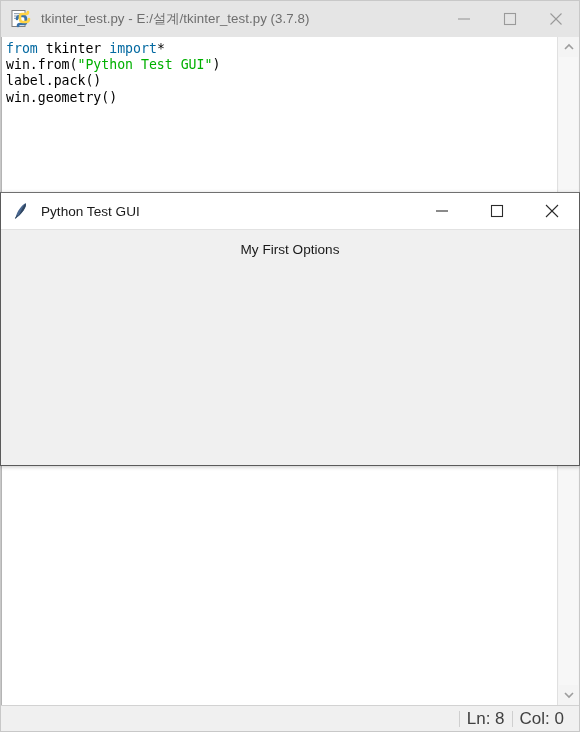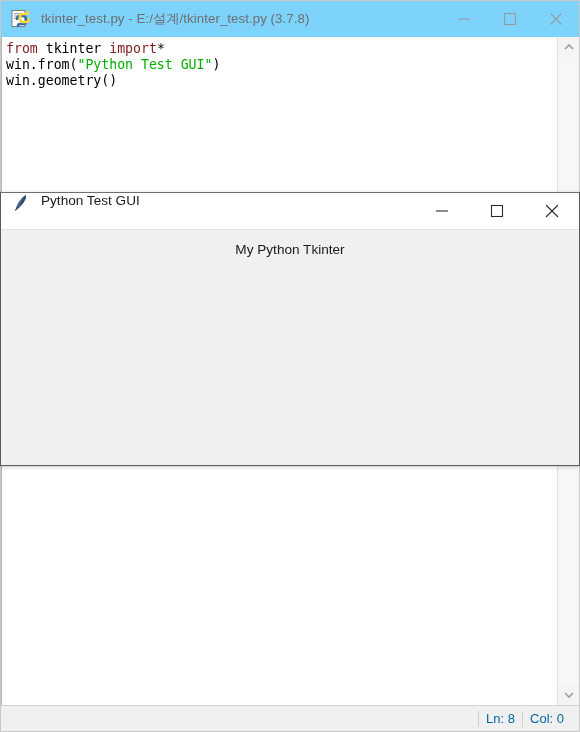--- a/index.html
+++ b/index.html
@@ -20,21 +20,21 @@
     background: #ffffff;
     border: 1px solid #c8c8c8;
     display: flex;
     flex-direction: column;
   }
 
   
   .idle-titlebar {
     height: 36px;
     min-height: 36px;
-    background: #7dd3fc;
+    background: #e5e5e5;
     display: flex;
     align-items: center;
     position: relative;
   }
   .idle-icon {
     width: 22px; height: 22px;
     margin-left: 9px;
     position: relative;
     flex: 0 0 auto;
   }
@@ -93,21 +93,21 @@
     padding: 4px 0 0 4px;
     overflow: hidden;
   }
   .code-line {
     font-family: "DejaVu Sans Mono", "Liberation Mono", monospace;
     font-size: 13.2px;
     line-height: 16.2px;
     color: #000000;
     white-space: pre;
   }
-  .tok-kw  { color: #7f1d1d; }
+  .tok-kw  { color: #0369a1; }
   .tok-str { color: #00b000; }
 
   
   .vscroll {
     width: 22px;
     min-width: 22px;
     background: #f4f4f4;
     border-left: 1px solid #e0e0e0;
     display: flex;
     flex-direction: column;
@@ -135,22 +135,22 @@
     height: 26px;
     min-height: 26px;
     background: #f0f0f0;
     border-top: 1px solid #d2d2d2;
     display: flex;
     align-items: center;
     justify-content: flex-end;
     padding-right: 8px;
   }
   .status-cell {
-    font-size: 13px;
-    color: #0369a1;
+    font-size: 17px;
+    color: #404040;
     padding: 0 7px;
     border-left: 1px solid #cfcfcf;
     line-height: 16px;
   }
 
   
   #tk-window {
     position: absolute;
     left: 0;
     top: 192px;
@@ -161,20 +161,21 @@
     border-top: 1px solid #707070;
     display: flex;
     flex-direction: column;
     box-shadow: 0 1px 4px rgba(0,0,0,0.22);
   }
   .tk-titlebar {
     height: 36px;
     min-height: 36px;
     background: #ffffff;
     display: flex;
+    align-items: center;
     position: relative;
   }
   .tk-icon {
     width: 20px; height: 20px;
     margin-left: 10px;
     flex: 0 0 auto;
   }
   .tk-titletext {
     margin-left: 10px;
     font-size: 13.6px;
@@ -245,20 +246,21 @@
       </div>
     </div>
   </div>
 
 
   <div class="idle-body">
 
     <div class="code-area">
       <div class="code-line"><span class="tok-kw">from</span><span> tkinter </span><span class="tok-kw">import</span><span>*</span></div>
       <div class="code-line"><span>win.from(</span><span class="tok-str">"Python Test GUI"</span><span>)</span></div>
+      <div class="code-line">label.pack()</div>
       <div class="code-line">win.geometry()</div>
     </div>
 
     <div class="vscroll">
       <div class="scroll-arrow">
         <svg width="12" height="10" viewBox="0 0 12 10">
             <polyline class="sa-line" points="2,7 6,3 10,7"></polyline>
           </svg>
       </div>
       <div class="scroll-track">
@@ -305,16 +307,16 @@
       <div class="tk-btn">
         <svg width="16" height="16" viewBox="0 0 16 16">
             <line class="tkb-line" x1="2" y1="2" x2="14" y2="14"></line>
             <line class="tkb-line" x1="14" y1="2" x2="2" y2="14"></line>
           </svg>
       </div>
     </div>
   </div>
 
   <div class="tk-client">
-    <div class="tk-label">My Python Tkinter</div>
+    <div class="tk-label">My First Options</div>
   </div>
 
 </div>
 
 </body></html>

